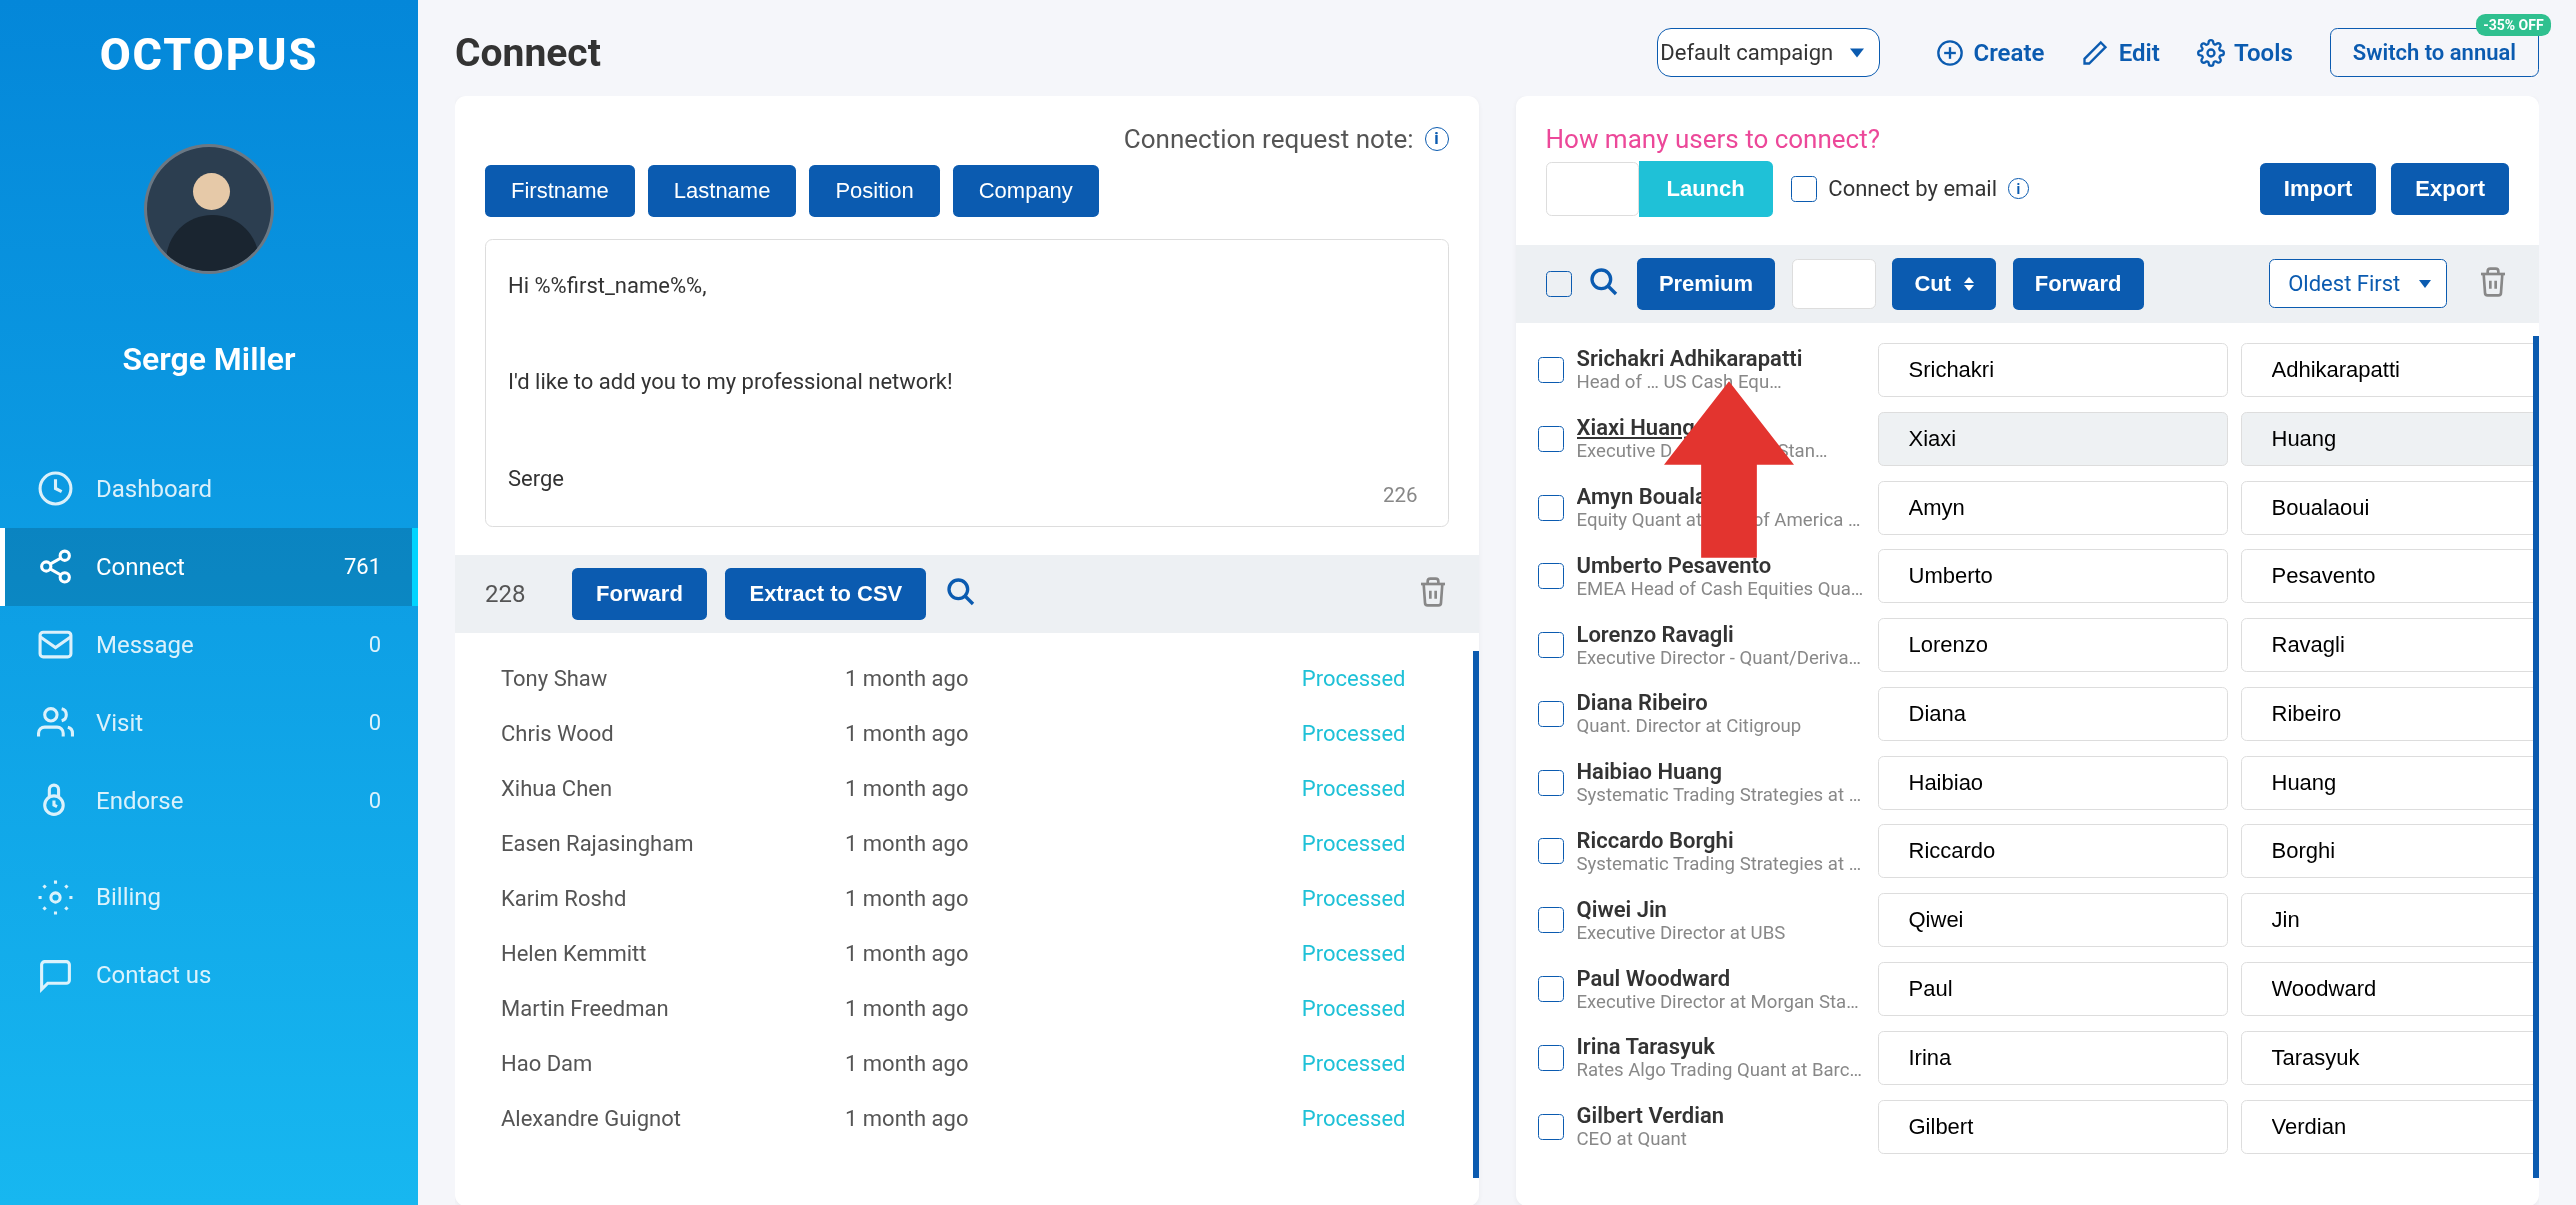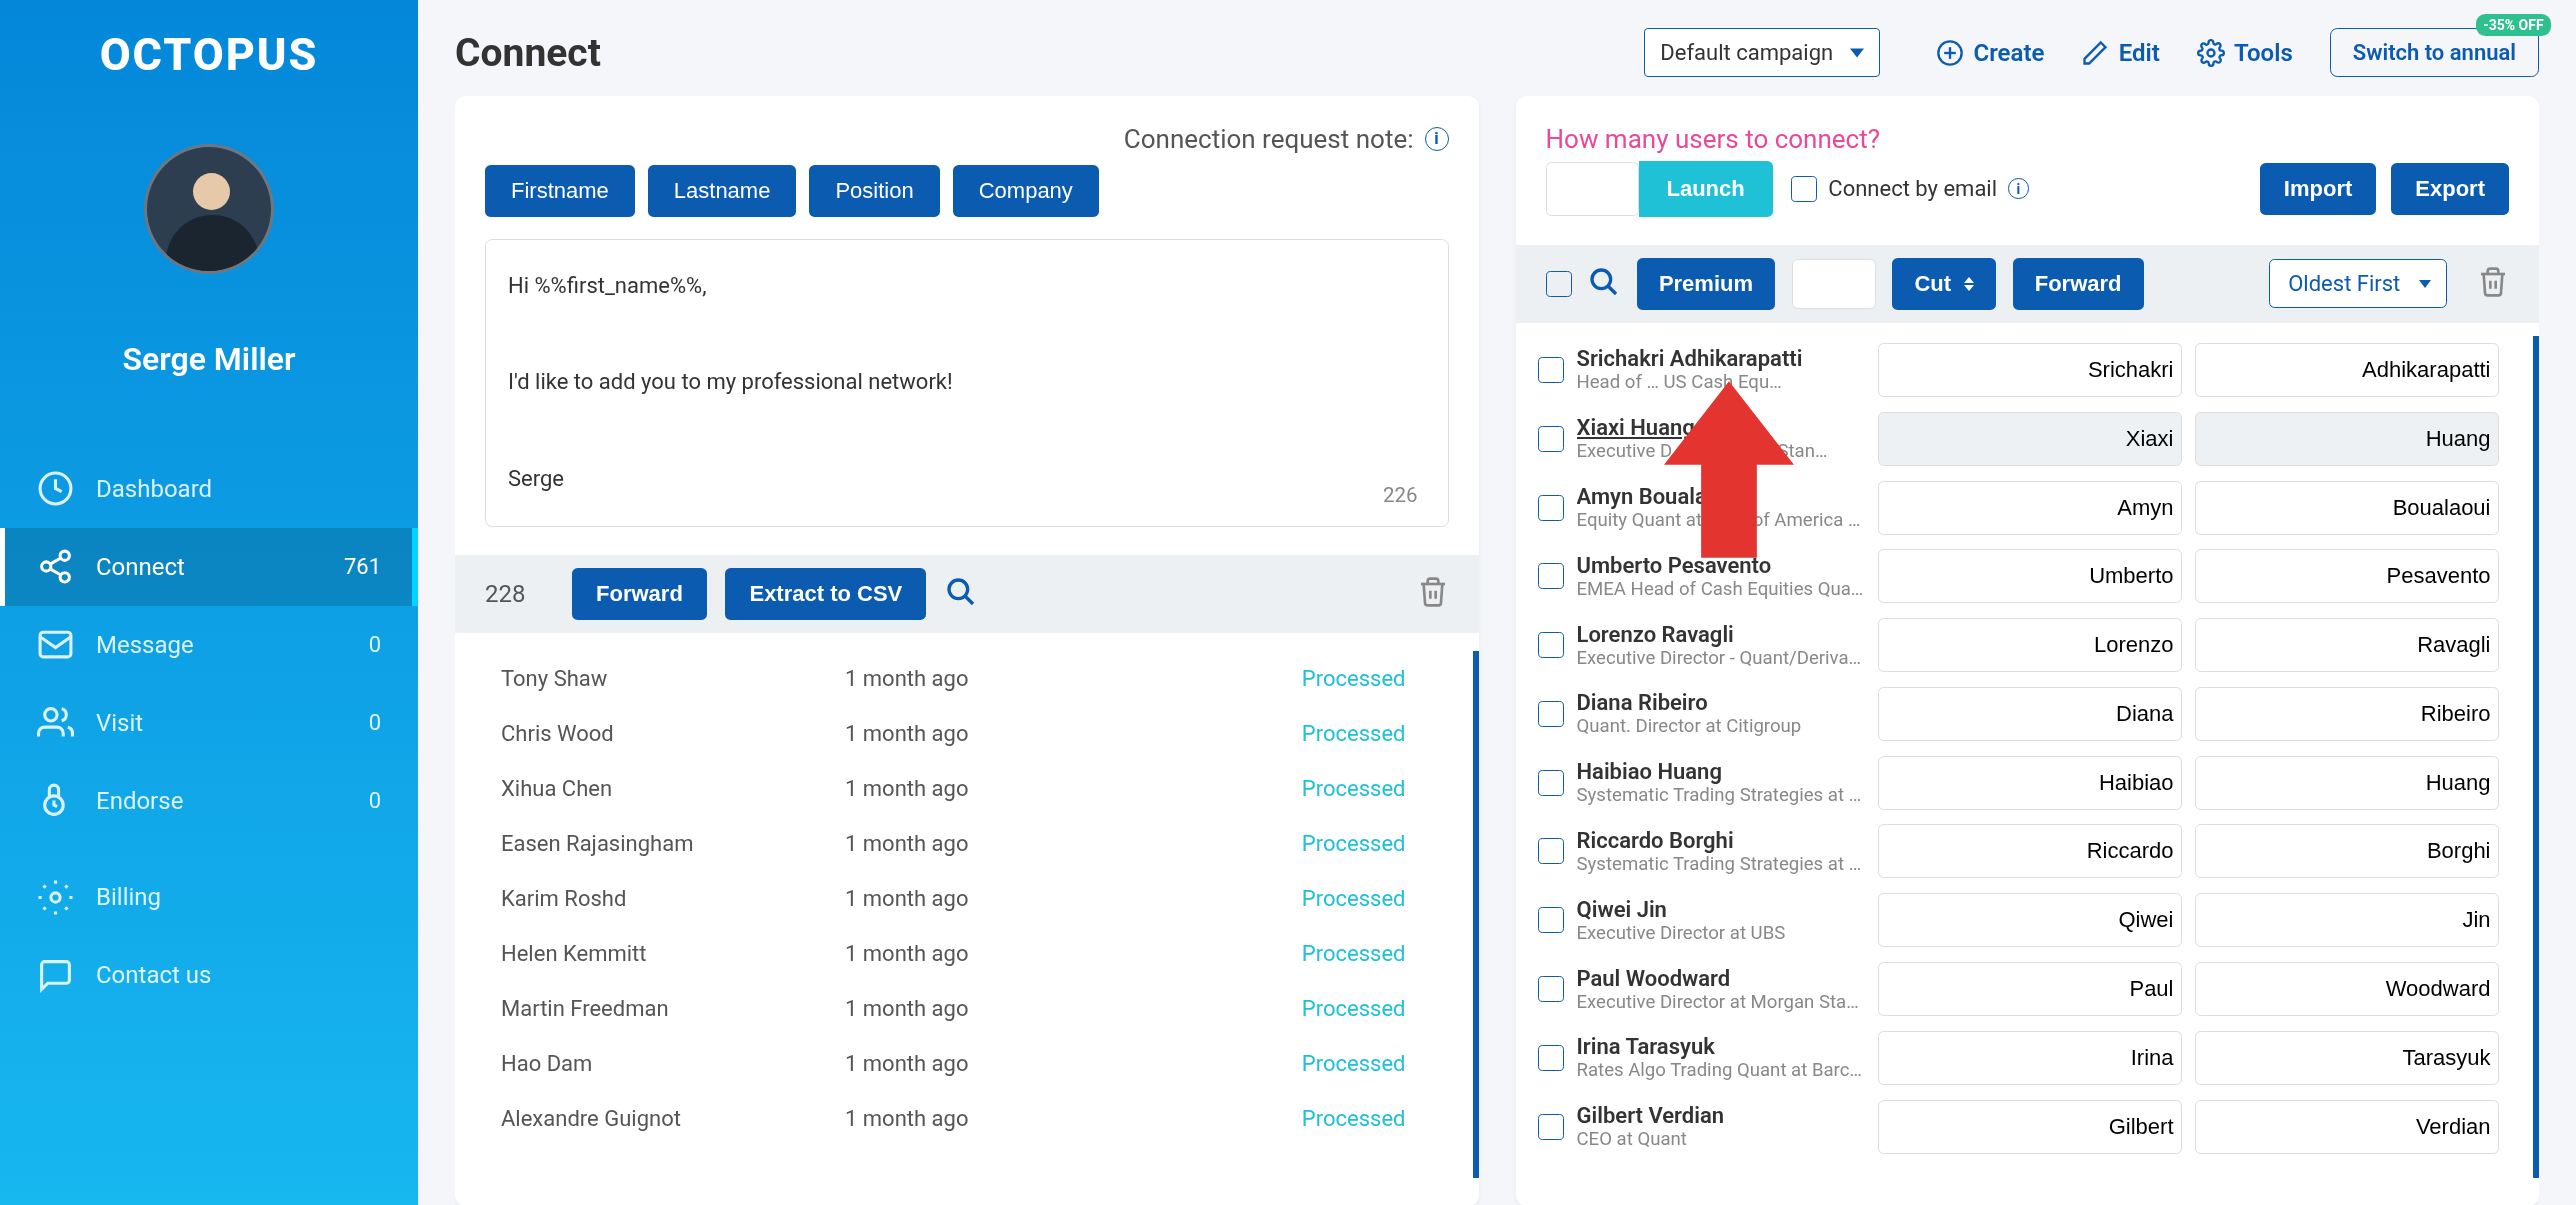--- a/index.html
+++ b/index.html
@@ -20,21 +20,21 @@
 .nav-item.active::after { content: ''; position: absolute; right: 0; top: 0; bottom: 0; width: 5.6px; background: #00d4ff; }
 .nav-icon { width: 37px; flex-shrink: 0; margin-right: 22px; display: flex; align-items: center; }
 .nav-label { flex: 1; }
 .nav-count { font-size: 22px; }
 .nav-sep { height: 18.6px; }
 
 
 .main { flex: 1; display: flex; flex-direction: column; padding: 0 37px; overflow: hidden; }
 .topbar { display: flex; align-items: center; padding: 28px 0 18.6px; }
 .page-title { font-size: 39px; font-weight: 700; color: #333; flex: 1; }
-.campaign-select { border: 1.9px solid #0b5bb0; border-radius: 4px; padding: 11px 46px 11px 15px; font-size: 22px; color: #333; background: #fff; position: relative; margin-right: 56px; cursor: pointer; }
+.campaign-select { border: 1.9px solid #0b5bb0; border-radius: 14px; padding: 11px 46px 11px 2px; font-size: 22px; color: #333; background: #fff; position: relative; margin-right: 56px; cursor: pointer; }
 .campaign-select::after { content: ''; position: absolute; right: 15px; top: 50%; transform: translateY(-50%); border-left: 7.4px solid transparent; border-right: 7.4px solid transparent; border-top: 9.3px solid #0b5bb0; }
 .top-actions { display: flex; align-items: center; gap: 37px; }
 .top-action { display: flex; align-items: center; gap: 9.3px; color: #0b5bb0; font-size: 24px; font-weight: 600; cursor: pointer; }
 .top-action svg { width: 28px; height: 28px; }
 .switch-annual { border: 1.9px solid #0b5bb0; color: #0b5bb0; border-radius: 7.4px; padding: 11px 22px; font-size: 22px; font-weight: 600; cursor: pointer; position: relative; }
 .off-badge { position: absolute; top: -15px; right: -13px; background: #2fc08f; color: #fff; font-size: 14px; padding: 2.8px 7.4px; border-radius: 9.3px; font-weight: 700; }
 
 .panels { display: flex; gap: 37px; flex: 1; overflow: hidden; }
 .panel { background: #fff; border-radius: 11px; padding: 28px 30px; box-shadow: 0 1.9px 5.6px rgba(0,0,0,0.05); flex: 1; display: flex; flex-direction: column; overflow: hidden; }
 
@@ -76,21 +76,21 @@
 .sort-select { border: 1.9px solid #0b5bb0; border-radius: 5.6px; padding: 11px 46px 11px 18.6px; font-size: 22px; color: #0b5bb0; background: #fff; position: relative; cursor: pointer; margin-left: auto; }
 .sort-select::after { content: ''; position: absolute; right: 15px; top: 50%; transform: translateY(-50%); border-left: 6.5px solid transparent; border-right: 6.5px solid transparent; border-top: 8.4px solid #0b5bb0; }
 
 .lead-list { flex: 1; overflow-y: auto; margin: 13px -30px 0; position: relative; }
 .lead-row { display: flex; padding: 7.4px 30px 7.4px 22px; align-items: center; gap: 13px; }
 .lead-row.highlight .lead-input { background: #eef1f3; }
 .lead-info { flex: 0 0 288px; overflow: hidden; }
 .lead-name { font-size: 22px; font-weight: 600; color: #333; white-space: nowrap; overflow: hidden; text-overflow: ellipsis; }
 .lead-pos { font-size: 18.6px; color: #888; white-space: nowrap; overflow: hidden; text-overflow: ellipsis; }
 .lead-name.underline { text-decoration: underline; }
-.lead-input { flex: 0 0 214px; border: 0.9px solid #ddd; border-radius: 5.6px; padding: 13px 7px; font-size: 22px; background: #fff; text-align: right; }
+.lead-input { flex: 0 0 214px; border: 0.9px solid #ddd; border-radius: 5.6px; padding: 13px 30px; font-size: 22px; background: #fff; }
 .lead-indicator { position: absolute; right: 0; top: 0; width: 5.6px; height: 100%; background: #0b5bb0; }
 
 
 .red-arrow { position: absolute; left: 1664px; top: 381px; width: 130px; height: 177px; pointer-events: none; z-index: 999; }
 .red-arrow svg { width: 100%; height: 100%; }
 
 .sort-chev { display: inline-flex; flex-direction: column; gap: 1.9px; margin-left: 3.7px;}
 .sort-chev::before { content: ''; border-left: 5.6px solid transparent; border-right: 5.6px solid transparent; border-bottom: 6.5px solid #fff; }
 .sort-chev::after { content: ''; border-left: 5.6px solid transparent; border-right: 5.6px solid transparent; border-top: 6.5px solid #fff; }
 </style>

